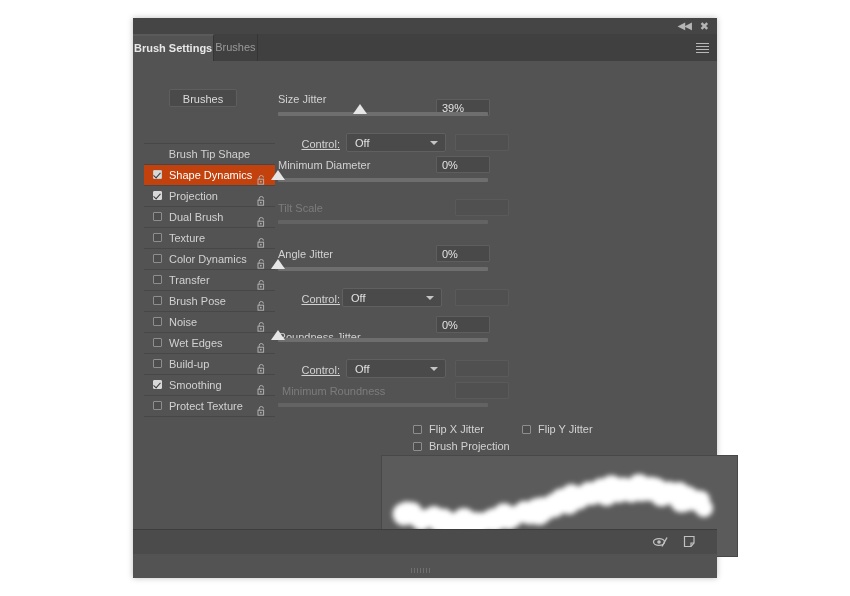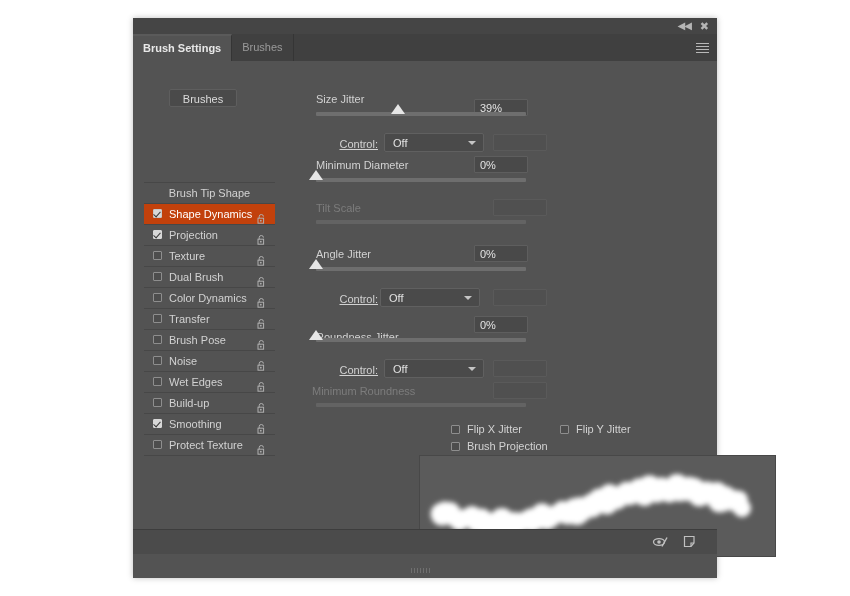--- a/index.html
+++ b/index.html
@@ -46,21 +46,21 @@
     position: absolute; left: 0; top: 16px;
     width: 100%; height: 27px;
     background: #404040;
     border-bottom: 1px solid #2b2b2b;
   }
   .tab {
     position: relative;
     float: left;
     height: 27px;
     line-height: 27px;
-    padding: 0 10px;
+    padding: 0 1px;
     font-size: 11px;
     color: #9a9a9a;
     cursor: pointer;
     box-sizing: border-box;
     border-right: 1px solid #353535;
     user-select: none;
   }
   .tab.active {
     background: #535353;
     color: #e8e8e8;
@@ -115,21 +115,20 @@
     box-sizing: border-box;
     user-select: none;
   }
   #optlist {
     position: absolute;
     left: 11px; top: 82px;
     width: 131px;
     background: #535353;
     border-top: 1px solid #474747;
     border-bottom: 1px solid #474747;
-    margin-top: 39px;
   }
   #optlist-header {
     height: 20px;
     line-height: 20px;
     text-align: center;
     font-size: 11px;
     color: #d2d2d2;
     border-bottom: 1px solid #474747;
     user-select: none;
   }
@@ -176,21 +175,21 @@
   .lock-icon {
     position: absolute;
     right: 9px; top: 5px;
     width: 9px; height: 10px;
   }
 
   
   #rightcol {
     position: absolute;
     left: 141px; top: 0;
-    right: 0; height: 100%; margin-left: 38px;
+    right: 0; height: 100%;
   }
   .ctl-label {
     position: absolute;
     font-size: 11px;
     color: #d2d2d2;
     white-space: nowrap;
     user-select: none;
   }
   .ctl-label.disabled { color: #7c7c7c; }
   .ctl-label.rlabel { text-align: right; text-decoration: underline; }
@@ -364,30 +363,30 @@
               <span class="opt-check on"></span>
               <span class="opt-label">Projection</span>
               <span class="lock-icon"><svg width="9" height="10" viewBox="0 0 9 10">
                   <path d="M2.2 4.2 V2.6 A2.1 2.1 0 0 1 6.4 2.6" fill="none" stroke="#b0b0b0" stroke-width="1"></path>
                   <rect x="1" y="4.2" width="5.6" height="5" fill="none" stroke="#b0b0b0" stroke-width="1"></rect>
                   <circle cx="3.8" cy="6.7" r="0.9" fill="#b0b0b0"></circle>
                 </svg></span>
             </div>
             <div class="opt-row">
               <span class="opt-check"></span>
+              <span class="opt-label">Dual Brush</span>
+              <span class="lock-icon"><svg width="9" height="10" viewBox="0 0 9 10">
+                  <path d="M2.2 4.2 V2.6 A2.1 2.1 0 0 1 6.4 2.6" fill="none" stroke="#b0b0b0" stroke-width="1"></path>
+                  <rect x="1" y="4.2" width="5.6" height="5" fill="none" stroke="#b0b0b0" stroke-width="1"></rect>
+                  <circle cx="3.8" cy="6.7" r="0.9" fill="#b0b0b0"></circle>
+                </svg></span>
+            </div>
+            <div class="opt-row">
+              <span class="opt-check"></span>
               <span class="opt-label">Texture</span>
-              <span class="lock-icon"><svg width="9" height="10" viewBox="0 0 9 10">
-                  <path d="M2.2 4.2 V2.6 A2.1 2.1 0 0 1 6.4 2.6" fill="none" stroke="#b0b0b0" stroke-width="1"></path>
-                  <rect x="1" y="4.2" width="5.6" height="5" fill="none" stroke="#b0b0b0" stroke-width="1"></rect>
-                  <circle cx="3.8" cy="6.7" r="0.9" fill="#b0b0b0"></circle>
-                </svg></span>
-            </div>
-            <div class="opt-row">
-              <span class="opt-check"></span>
-              <span class="opt-label">Dual Brush</span>
               <span class="lock-icon"><svg width="9" height="10" viewBox="0 0 9 10">
                   <path d="M2.2 4.2 V2.6 A2.1 2.1 0 0 1 6.4 2.6" fill="none" stroke="#b0b0b0" stroke-width="1"></path>
                   <rect x="1" y="4.2" width="5.6" height="5" fill="none" stroke="#b0b0b0" stroke-width="1"></rect>
                   <circle cx="3.8" cy="6.7" r="0.9" fill="#b0b0b0"></circle>
                 </svg></span>
             </div>
             <div class="opt-row">
               <span class="opt-check"></span>
               <span class="opt-label">Color Dynamics</span>
               <span class="lock-icon"><svg width="9" height="10" viewBox="0 0 9 10">
@@ -507,21 +506,21 @@
           <div class="thumb" id="thumb-roundness-jitter" style="left: 0%;"></div>
         </div>
 
         <div class="ctl-label rlabel" style="left:8px; top:303px; width:58px;">Control:</div>
         <div class="select" style="left:72px; top:298px; width:100px;">
           <span>Off</span>
           <span class="caret"></span>
         </div>
         <div class="numbox empty" style="left:181px; top:299px; width:54px;"></div>
 
-        <div class="ctl-label disabled" style="left:0; top:324px;">Minimum Roundness</div>
+        <div class="ctl-label disabled" style="left:8px; top:324px;">Minimum Roundness</div>
         <div class="numbox empty" style="left:181px; top:321px; width:54px;"></div>
         <div class="slider disabled" style="left:4px; top:342px; width:210px;"></div>
 
         <div class="cb-row" style="left:139px; top:362px;">
           <span class="cb-box"></span>
           <span class="cb-text">Flip X Jitter</span>
         </div>
         <div class="cb-row" style="left:248px; top:362px;">
           <span class="cb-box"></span>
           <span class="cb-text">Flip Y Jitter</span>

